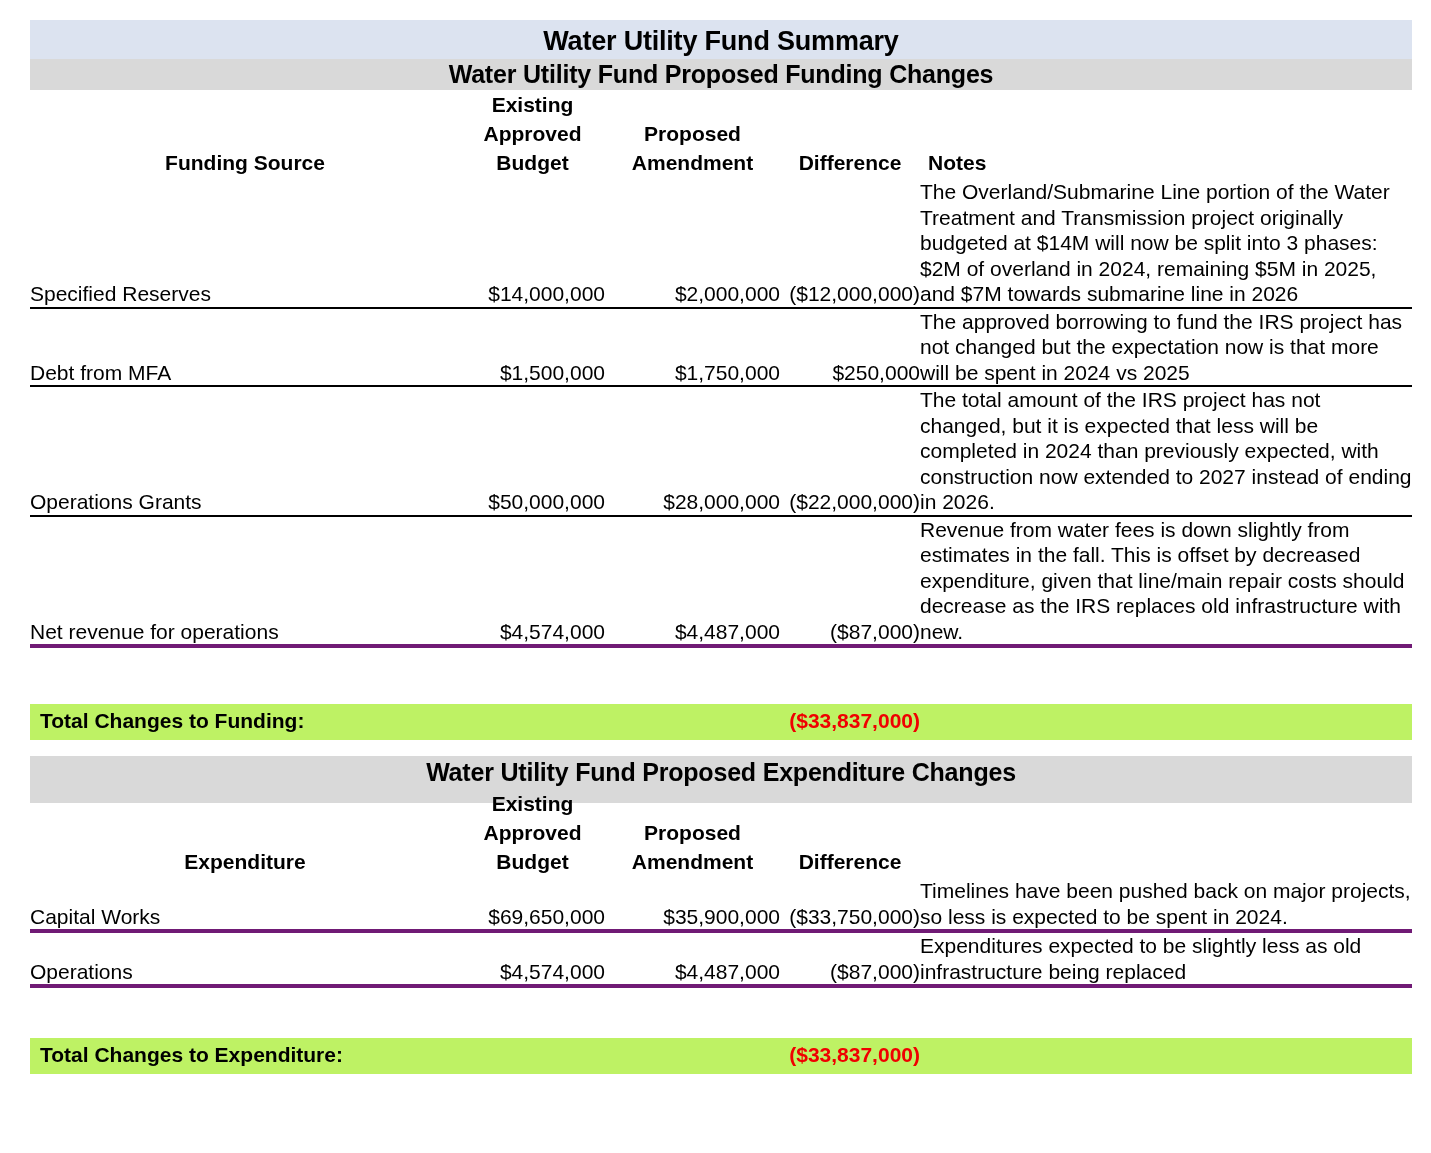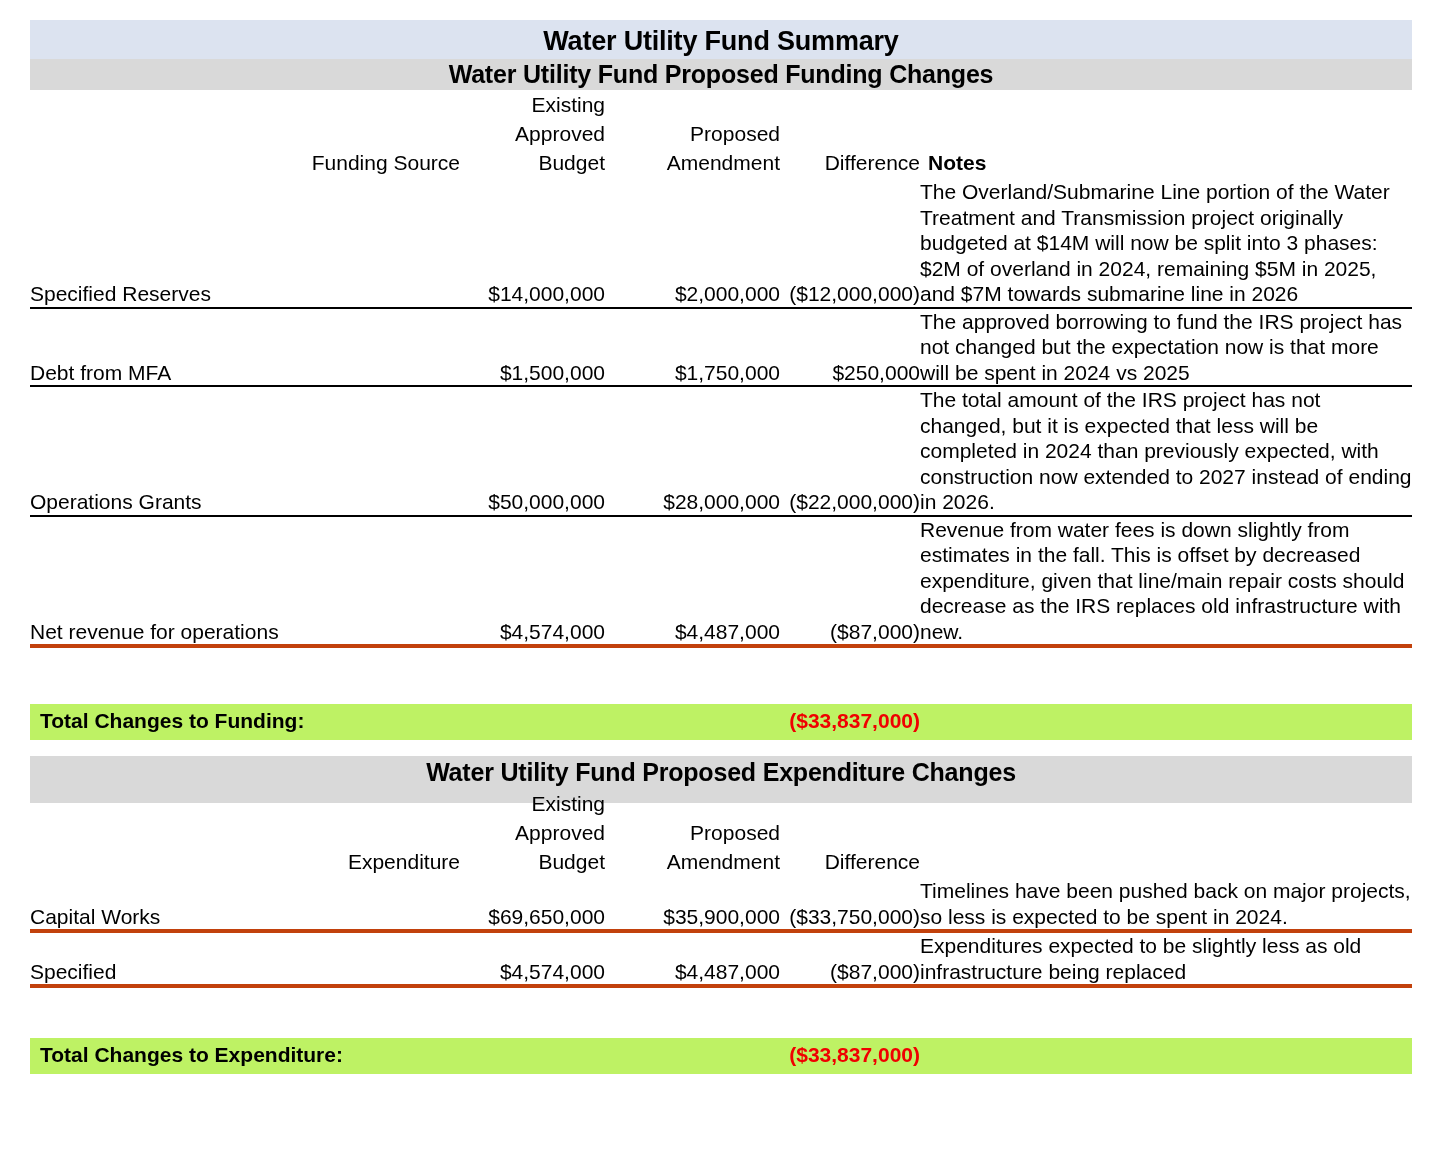--- a/index.html
+++ b/index.html
@@ -52,22 +52,22 @@
   }
 
   
   col.c-label { width: 430px; }
   col.c-budget { width: 145px; }
   col.c-amend  { width: 175px; }
   col.c-diff   { width: 140px; }
   col.c-notes  { width: 492px; }
 
   .hdr td {
-    font-weight: normal;
-    text-align: right;
+    font-weight: bold;
+    text-align: center;
     vertical-align: bottom;
     line-height: 29px;
     padding-bottom: 2px;
   }
   .hdr td.notes-hd {
     text-align: left;
     padding-left: 8px;
     font-weight: bold;
   }
 
@@ -77,21 +77,21 @@
   .notes {
     text-align: left;
     padding-left: 8px;
     padding-right: 4px;
     vertical-align: top;
     line-height: 25.5px;
   }
 
   
   .bb-thin td.bb   { border-bottom: 2px solid #000; }
-  .bb-thick td.bb  { border-bottom: 4px solid #c2410c; }
+  .bb-thick td.bb  { border-bottom: 4px solid #701a75; }
 
   
   .total-strip {
     position: absolute;
     left: 30px;
     width: 1382px;
     height: 36px;
     background: #bef264;
     box-sizing: border-box;
   }
@@ -215,21 +215,21 @@
 
       <tr class="bb-thick">
         <td class="lbl bb">Capital Works</td>
         <td class="num bb">$69,650,000</td>
         <td class="num bb">$35,900,000</td>
         <td class="num bb neg">($33,750,000)</td>
         <td class="notes bb">Timelines have been pushed back on major projects, so less is expected to be spent in 2024.</td>
       </tr>
 
       <tr class="bb-thick">
-        <td class="lbl bb">Specified</td>
+        <td class="lbl bb">Operations</td>
         <td class="num bb">$4,574,000</td>
         <td class="num bb">$4,487,000</td>
         <td class="num bb neg">($87,000)</td>
         <td class="notes bb">Expenditures expected to be slightly less as old infrastructure being replaced</td>
       </tr>
     </tbody>
   </table>
 
   <div class="total-strip" style="top:1038px;">
     <span class="t-label">Total Changes to Expenditure:</span>

